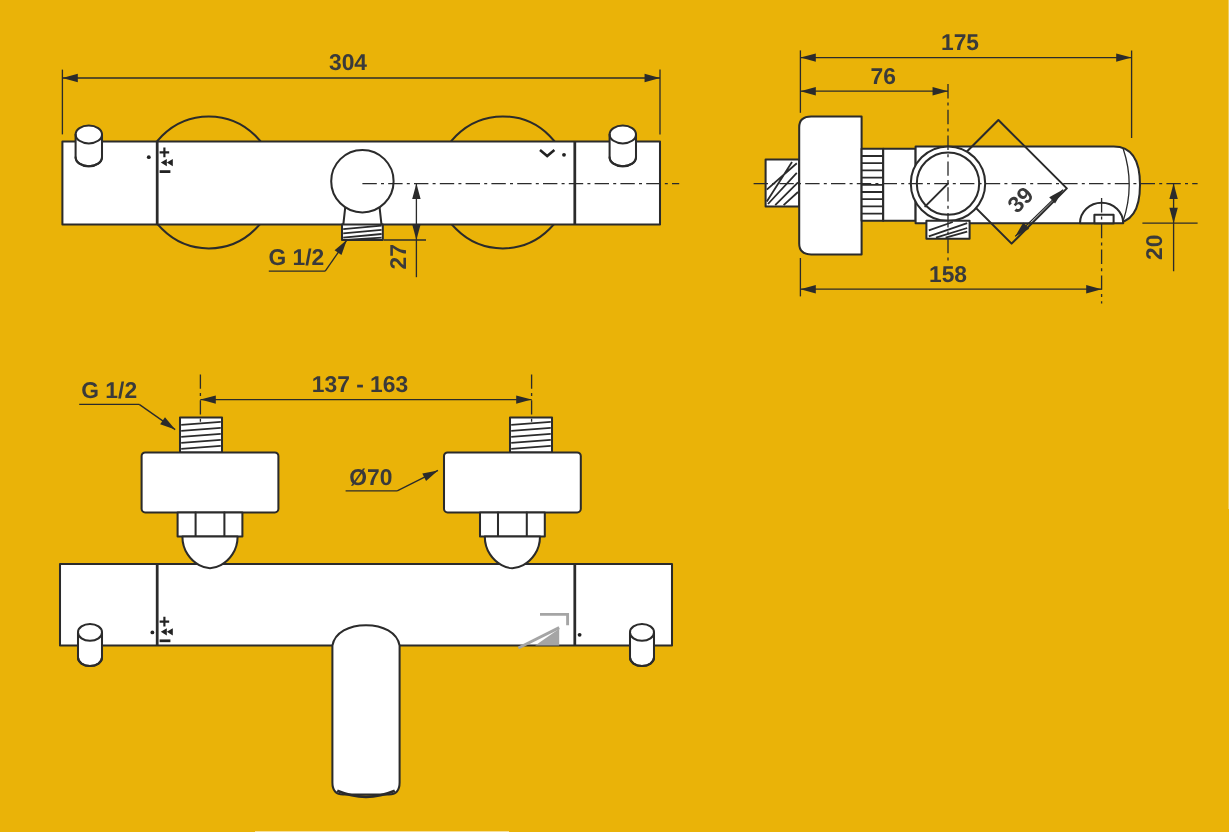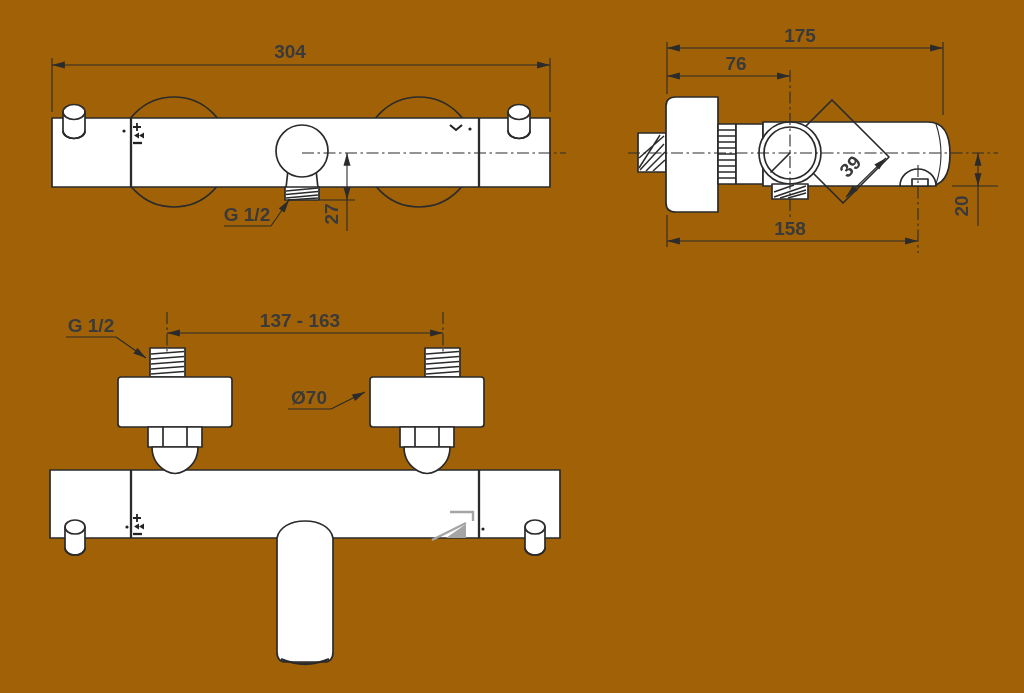--- a/index.html
+++ b/index.html
@@ -1,16 +1,16 @@
 <!DOCTYPE html>
 <html><head>
 <meta charset="utf-8">
 <style>
   html,body{margin:0;padding:0;background:#fff;}
-  .stage{position:relative;width:1024px;height:693px;background:#a16207;overflow:hidden;}
+  .stage{position:relative;width:1024px;height:693px;background:#eab308;overflow:hidden;}
   svg{display:block;}
   .obj{stroke:#2b2b2b;stroke-width:1.7;fill:none;stroke-linecap:round;stroke-linejoin:round;}
   .objw{stroke:#2b2b2b;stroke-width:1.7;fill:#ffffff;stroke-linejoin:round;}
   .mask{fill:#ffffff;stroke:none;}
   .thick{stroke:#2b2b2b;stroke-width:2.3;fill:none;}
   .thin{stroke:#2b2b2b;stroke-width:1.1;fill:none;}
   .hatch{stroke:#2b2b2b;stroke-width:1.5;fill:none;}
   .cl{stroke:#2b2b2b;stroke-width:1.1;fill:none;stroke-dasharray:12 3.5 2.5 3.5;}
   .dimtext{font-family:"Liberation Sans",sans-serif;font-size:19px;font-weight:700;fill:#3a3a3a;}
   .mark{stroke:#222;fill:none;stroke-width:1.8;}

